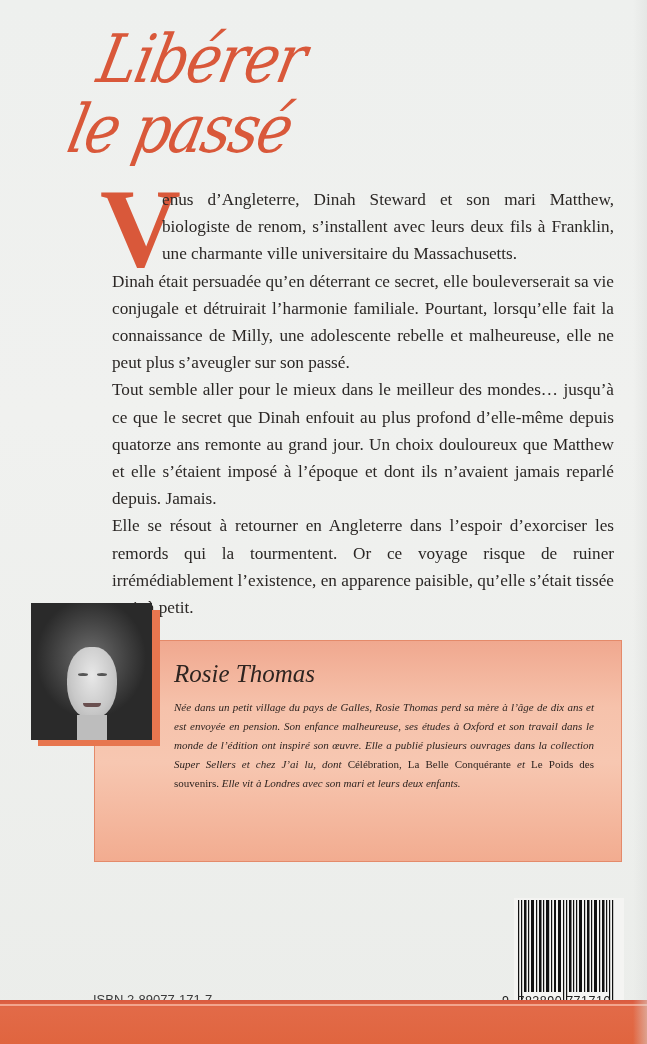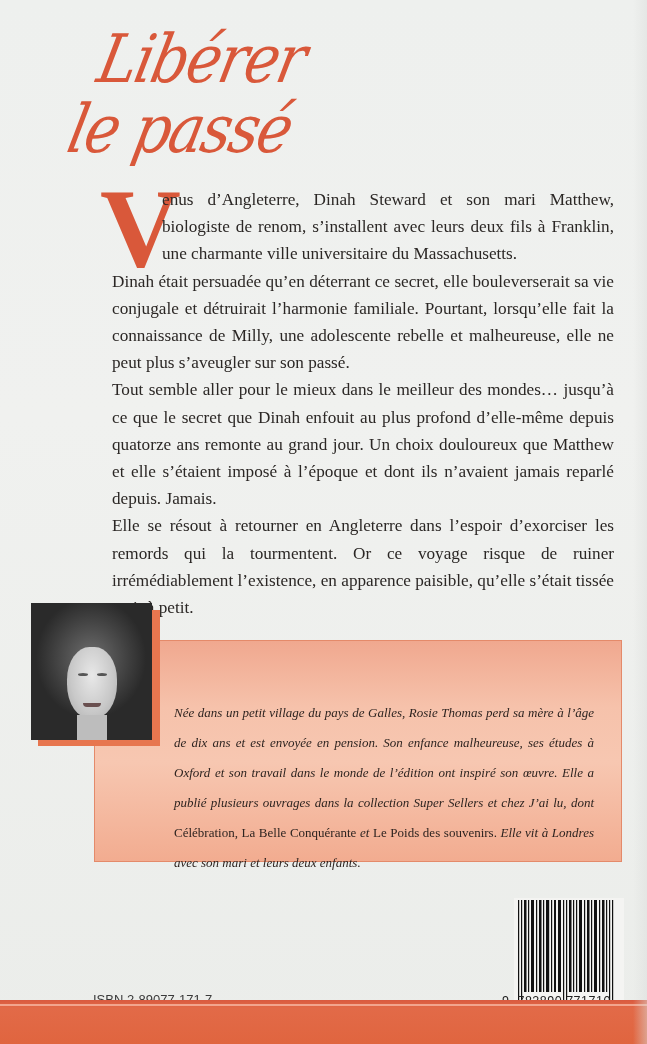--- a/index.html
+++ b/index.html
@@ -104,22 +104,22 @@
     font-style: italic;
     font-size: 25px;
     color: #2e2420;
   }
   .bio-text {
     position: absolute;
     left: 174px; top: 698px;
     width: 420px;
     font-family: "Liberation Serif", serif;
     font-style: italic;
-    font-size: 13px;
-    line-height: 30px;
+    font-size: 11px;
+    line-height: 19px;
     text-align: justify;
     color: #2e2420;
   }
   .bio-text .roman { font-style: normal; }
 
   
   .isbn {
     position: absolute;
     left: 93px; top: 992px;
     font-family: "Liberation Sans", "DejaVu Sans", sans-serif;
@@ -171,20 +171,21 @@
 
   <div class="photo-shadow"></div>
   <div class="photo" title="author-portrait-black-and-white">
     <div class="face"></div>
     <div class="eye l"></div>
     <div class="eye r"></div>
     <div class="mouth"></div>
     <div class="neck"></div>
   </div>
 
+  <div class="bio-name">Rosie Thomas</div>
 
   <div class="bio-text">
     <span>Née dans un petit village du pays de Galles, Rosie Thomas perd sa mère à l’âge de dix ans et est envoyée en pension. Son enfance malheureuse, ses études à Oxford et son travail dans le monde de l’édition ont inspiré son œuvre. Elle a publié plusieurs ouvrages dans la collection Super Sellers et chez J’ai lu, dont </span><span class="roman">Célébration, La Belle Conquérante</span><span> et </span><span class="roman">Le Poids des souvenirs.</span><span> Elle vit à Londres avec son mari et leurs deux enfants.</span>
   </div>
 
   <div class="isbn">ISBN 2-89077-171-7</div>
 
   <div class="barcode">
     <svg width="110" height="114" viewBox="0 0 110 114">
       <rect x="0" y="0" width="110" height="114" fill="#f4f4f2"></rect>

